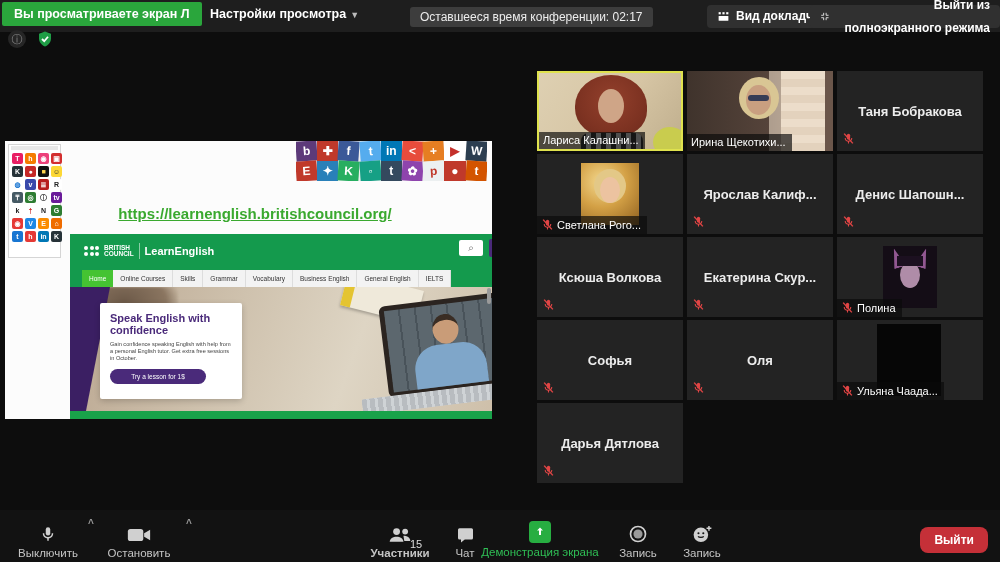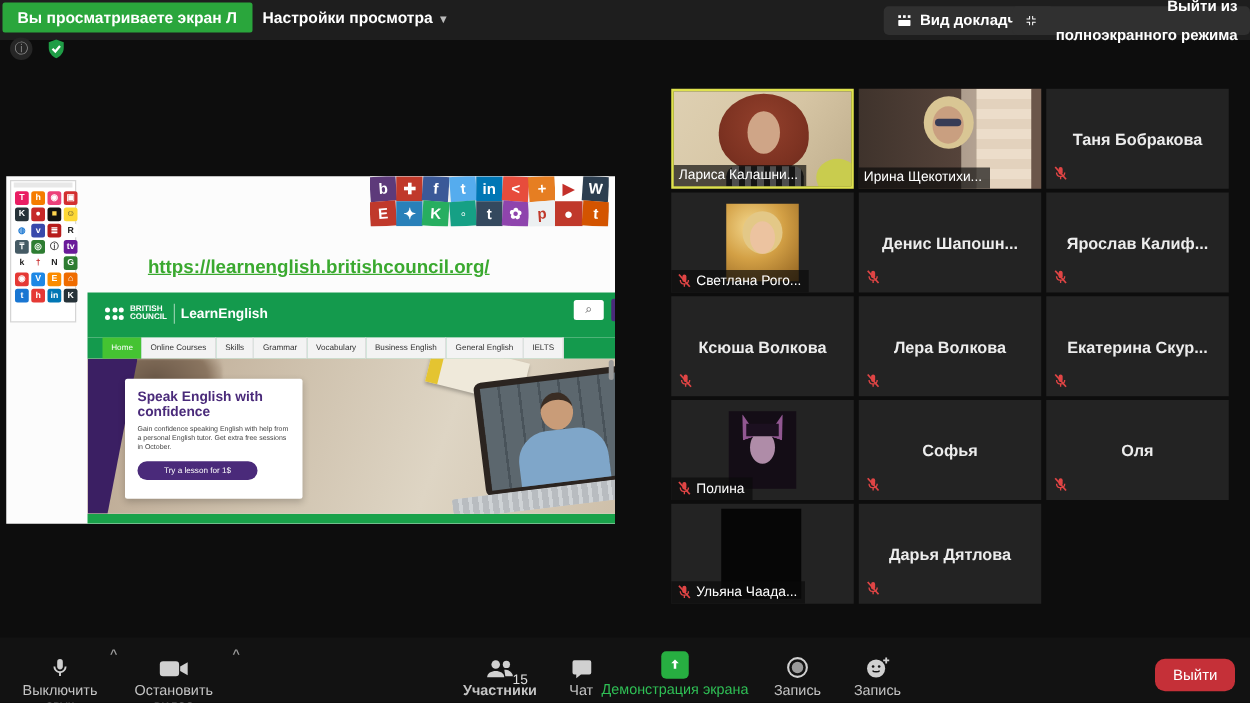--- a/index.html
+++ b/index.html
@@ -130,28 +130,29 @@
   
   .toolbar { position:absolute; left:0; right:0; bottom:0; height:52px; background:#121212; }
   .ctl { position:absolute; text-align:center; color:#c4c4c4; font-size:11.5px; }
   .ctl .ic { height:24px; display:flex; align-items:flex-end; justify-content:center; margin-bottom:3px; }
   .chev { position:absolute; top:8px; color:#9a9a9a; font-size:10px; font-weight:bold; }
   .badge-count { position:absolute; font-size:11px; color:#ddd; }
   .share-ic { width:22px; height:22px; background:#27ae41; border-radius:4px; display:flex;
     align-items:center; justify-content:center; }
   .ctl.share { color:#2fbf55; }
   .leave-btn { position:absolute; right:12px; top:17px; background:#c53038; color:#fff; font-size:12px;
-    font-weight:normal; border:none; border-radius:8px; padding:6px 14px; }
+    font-weight:bold; border:none; border-radius:8px; padding:6px 14px; }
 </style>
 </head>
 <body>
 
 <div class="topbar">
   <div class="viewing-badge">Вы просматриваете экран Л</div>
   <div class="view-settings"><span>Настройки просмотра</span><span class="caret">▼</span></div>
+  <div class="time-pill">Оставшееся время конференции: 02:17</div>
   <div class="tb-btn speaker">
     <svg width="13" height="13" viewBox="0 0 24 24" fill="#fff">
         <rect x="3" y="4" width="4" height="4"></rect>
         <rect x="10" y="4" width="4" height="4"></rect>
         <rect x="17" y="4" width="4" height="4"></rect>
         <rect x="3" y="11" width="18" height="9" rx="1"></rect>
       </svg>
     <span>Вид докладчика</span>
   </div>
   <div class="tb-btn exitfs">
@@ -323,62 +324,52 @@
         <svg class="micoff" viewBox="0 0 24 24">
           <path fill="#e04545" d="M12 14a3 3 0 0 0 3-3V6a3 3 0 0 0-6 0v5a3 3 0 0 0 3 3z"></path>
           <path fill="#e04545" d="M17 11a5 5 0 0 1-10 0H5a7 7 0 0 0 6 6.9V21h2v-3.1A7 7 0 0 0 19 11h-2z"></path>
           <line x1="4" y1="3" x2="20" y2="21" stroke="#e04545" stroke-width="2.6"></line>
         </svg>
         <span>Светлана Рого...</span>
       </div>
   </div>
 
   <div class="tile">
+    <div class="tile-name-center">Ярослав Калиф...</div>
+    <div class="mic-corner">
+        <svg class="micoff" viewBox="0 0 24 24">
+          <path fill="#e04545" d="M12 14a3 3 0 0 0 3-3V6a3 3 0 0 0-6 0v5a3 3 0 0 0 3 3z"></path>
+          <path fill="#e04545" d="M17 11a5 5 0 0 1-10 0H5a7 7 0 0 0 6 6.9V21h2v-3.1A7 7 0 0 0 19 11h-2z"></path>
+          <line x1="4" y1="3" x2="20" y2="21" stroke="#e04545" stroke-width="2.6"></line>
+        </svg>
+      </div>
+  </div>
+
+  <div class="tile">
     <div class="tile-name-center">Денис Шапошн...</div>
     <div class="mic-corner">
         <svg class="micoff" viewBox="0 0 24 24">
           <path fill="#e04545" d="M12 14a3 3 0 0 0 3-3V6a3 3 0 0 0-6 0v5a3 3 0 0 0 3 3z"></path>
           <path fill="#e04545" d="M17 11a5 5 0 0 1-10 0H5a7 7 0 0 0 6 6.9V21h2v-3.1A7 7 0 0 0 19 11h-2z"></path>
           <line x1="4" y1="3" x2="20" y2="21" stroke="#e04545" stroke-width="2.6"></line>
         </svg>
       </div>
   </div>
 
   <div class="tile">
-    <div class="tile-name-center">Ярослав Калиф...</div>
-    <div class="mic-corner">
-        <svg class="micoff" viewBox="0 0 24 24">
-          <path fill="#e04545" d="M12 14a3 3 0 0 0 3-3V6a3 3 0 0 0-6 0v5a3 3 0 0 0 3 3z"></path>
-          <path fill="#e04545" d="M17 11a5 5 0 0 1-10 0H5a7 7 0 0 0 6 6.9V21h2v-3.1A7 7 0 0 0 19 11h-2z"></path>
-          <line x1="4" y1="3" x2="20" y2="21" stroke="#e04545" stroke-width="2.6"></line>
-        </svg>
-      </div>
-  </div>
-
-  <div class="tile">
     <div class="tile-name-center">Ксюша Волкова</div>
     <div class="mic-corner">
         <svg class="micoff" viewBox="0 0 24 24">
           <path fill="#e04545" d="M12 14a3 3 0 0 0 3-3V6a3 3 0 0 0-6 0v5a3 3 0 0 0 3 3z"></path>
           <path fill="#e04545" d="M17 11a5 5 0 0 1-10 0H5a7 7 0 0 0 6 6.9V21h2v-3.1A7 7 0 0 0 19 11h-2z"></path>
           <line x1="4" y1="3" x2="20" y2="21" stroke="#e04545" stroke-width="2.6"></line>
         </svg>
       </div>
   </div>
 
-  <div class="tile">
-    <div class="tile-name-center">Лера Волкова</div>
-    <div class="mic-corner">
-        <svg class="micoff" viewBox="0 0 24 24">
-          <path fill="#e04545" d="M12 14a3 3 0 0 0 3-3V6a3 3 0 0 0-6 0v5a3 3 0 0 0 3 3z"></path>
-          <path fill="#e04545" d="M17 11a5 5 0 0 1-10 0H5a7 7 0 0 0 6 6.9V21h2v-3.1A7 7 0 0 0 19 11h-2z"></path>
-          <line x1="4" y1="3" x2="20" y2="21" stroke="#e04545" stroke-width="2.6"></line>
-        </svg>
-      </div>
-  </div>
 
   <div class="tile">
     <div class="tile-name-center">Екатерина Скур...</div>
     <div class="mic-corner">
         <svg class="micoff" viewBox="0 0 24 24">
           <path fill="#e04545" d="M12 14a3 3 0 0 0 3-3V6a3 3 0 0 0-6 0v5a3 3 0 0 0 3 3z"></path>
           <path fill="#e04545" d="M17 11a5 5 0 0 1-10 0H5a7 7 0 0 0 6 6.9V21h2v-3.1A7 7 0 0 0 19 11h-2z"></path>
           <line x1="4" y1="3" x2="20" y2="21" stroke="#e04545" stroke-width="2.6"></line>
         </svg>
       </div>

